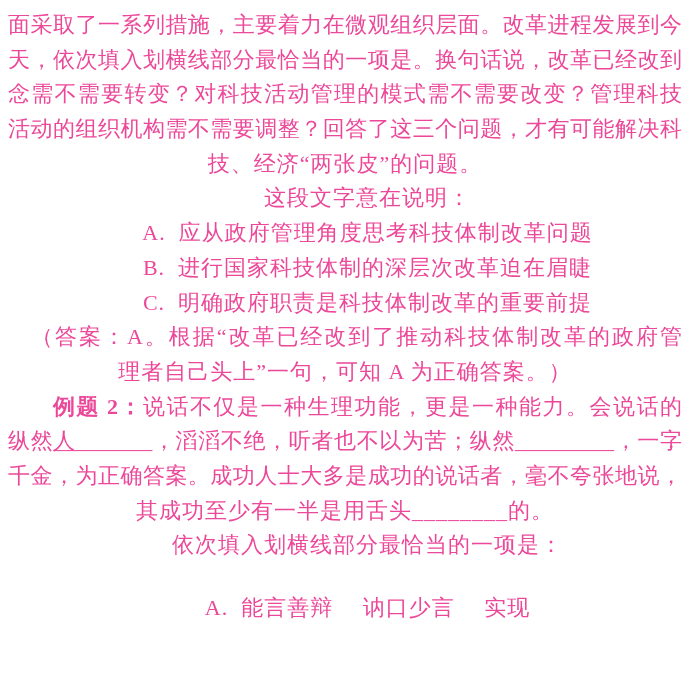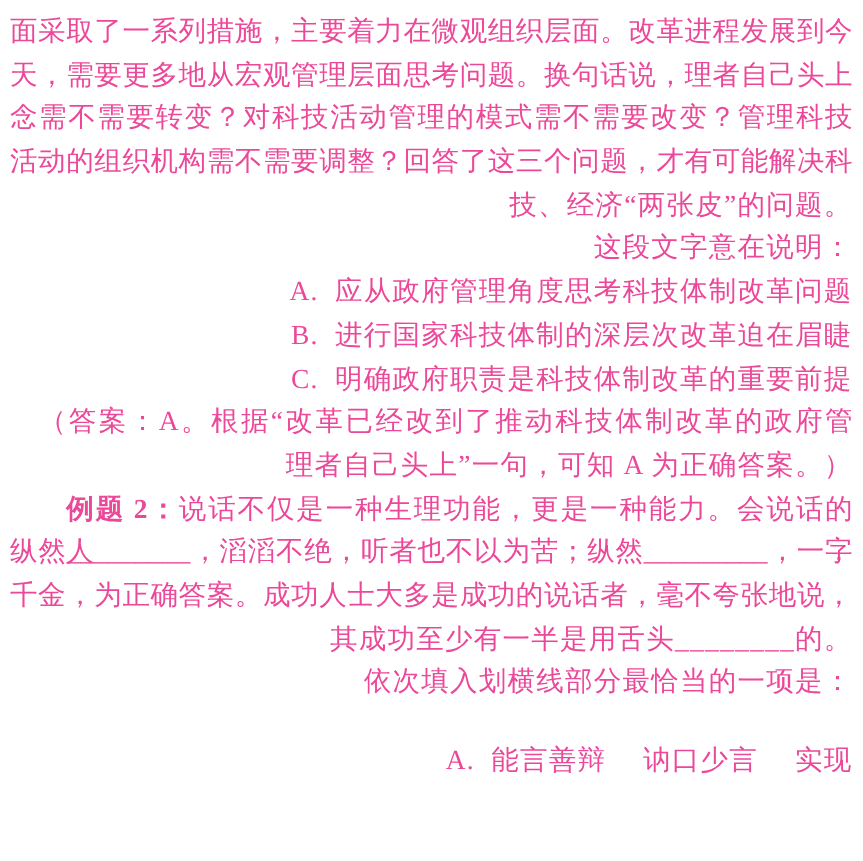--- a/index.html
+++ b/index.html
@@ -31,34 +31,34 @@
   
   .line.j {
     white-space: normal;
     text-align: justify;
     text-align-last: justify;
     letter-spacing: 0;
   }
   
   .line.nj {
     white-space: pre-wrap;
-    text-align: right;
+    text-align: center;
     letter-spacing: 1px;
   }
   .line .b {
     font-weight: bold;
   }
 </style>
 </head>
 <body>
 
 <div class="page">
   <div class="textblock">
       <div class="line j" style="padding-left: 0px;"><span>面采取了一系列措施，主要着力在微观组织层面。改革进程发展到今</span></div>
-      <div class="line j" style="padding-left: 0px;"><span>天，需要更多地从宏观管理层面思考问题。换句话说，理者自己头上</span></div>
+      <div class="line j" style="padding-left: 0px;"><span>天，依次填入划横线部分最恰当的一项是。换句话说，改革已经改到</span></div>
       <div class="line j" style="padding-left: 0px;"><span>念需不需要转变？对科技活动管理的模式需不需要改变？管理科技</span></div>
       <div class="line j" style="padding-left: 0px;"><span>活动的组织机构需不需要调整？回答了这三个问题，才有可能解决科</span></div>
       <div class="line nj" style="padding-left: 0px;"><span>技、经济“两张皮”的问题。</span></div>
       <div class="line nj" style="padding-left: 45px;"><span>这段文字意在说明：</span></div>
       <div class="line nj" style="padding-left: 45px;"><span>A.  应从政府管理角度思考科技体制改革问题</span></div>
       <div class="line nj" style="padding-left: 45px;"><span>B.  进行国家科技体制的深层次改革迫在眉睫</span></div>
       <div class="line nj" style="padding-left: 45px;"><span>C.  明确政府职责是科技体制改革的重要前提</span></div>
       <div class="line j" style="padding-left: 23px;"><span>（答案：A。根据“改革已经改到了推动科技体制改革的政府管</span></div>
       <div class="line nj" style="padding-left: 0px;"><span>理者自己头上”一句，可知 A 为正确答案。）</span></div>
       <div class="line j" style="padding-left: 45px;"><span class="b">例题 2：</span><span>说话不仅是一种生理功能，更是一种能力。会说话的人，</span></div>

